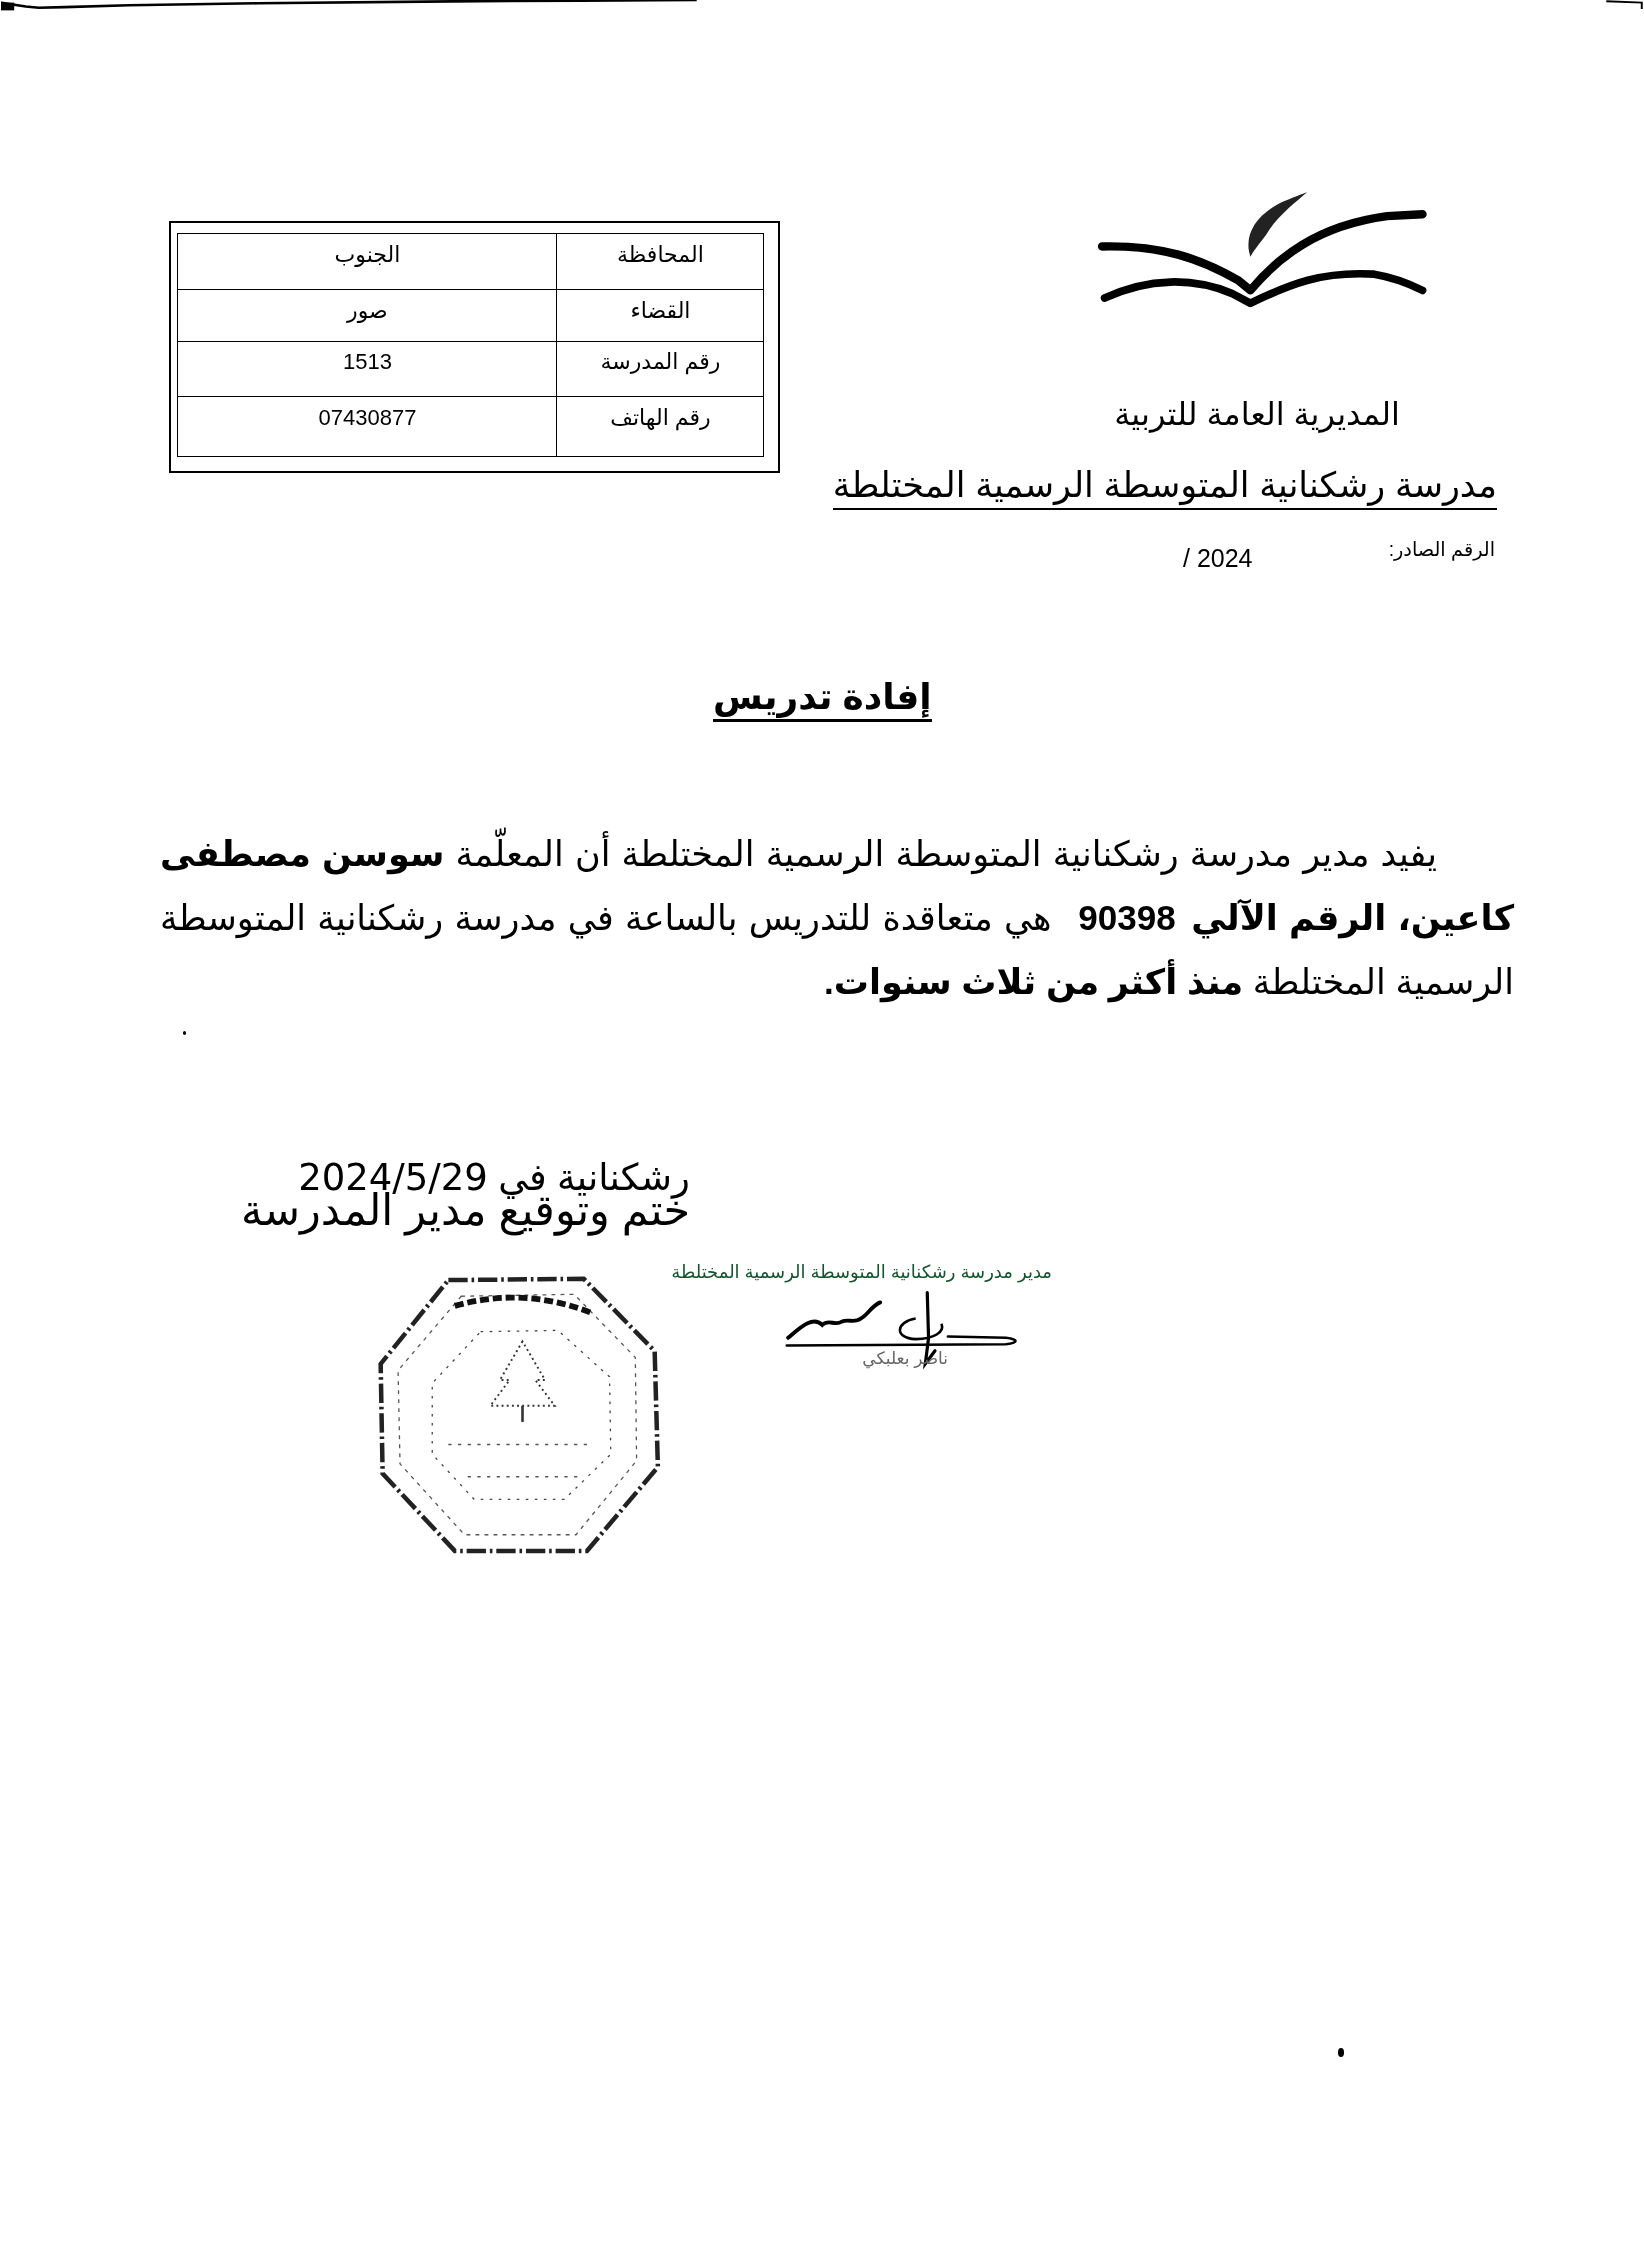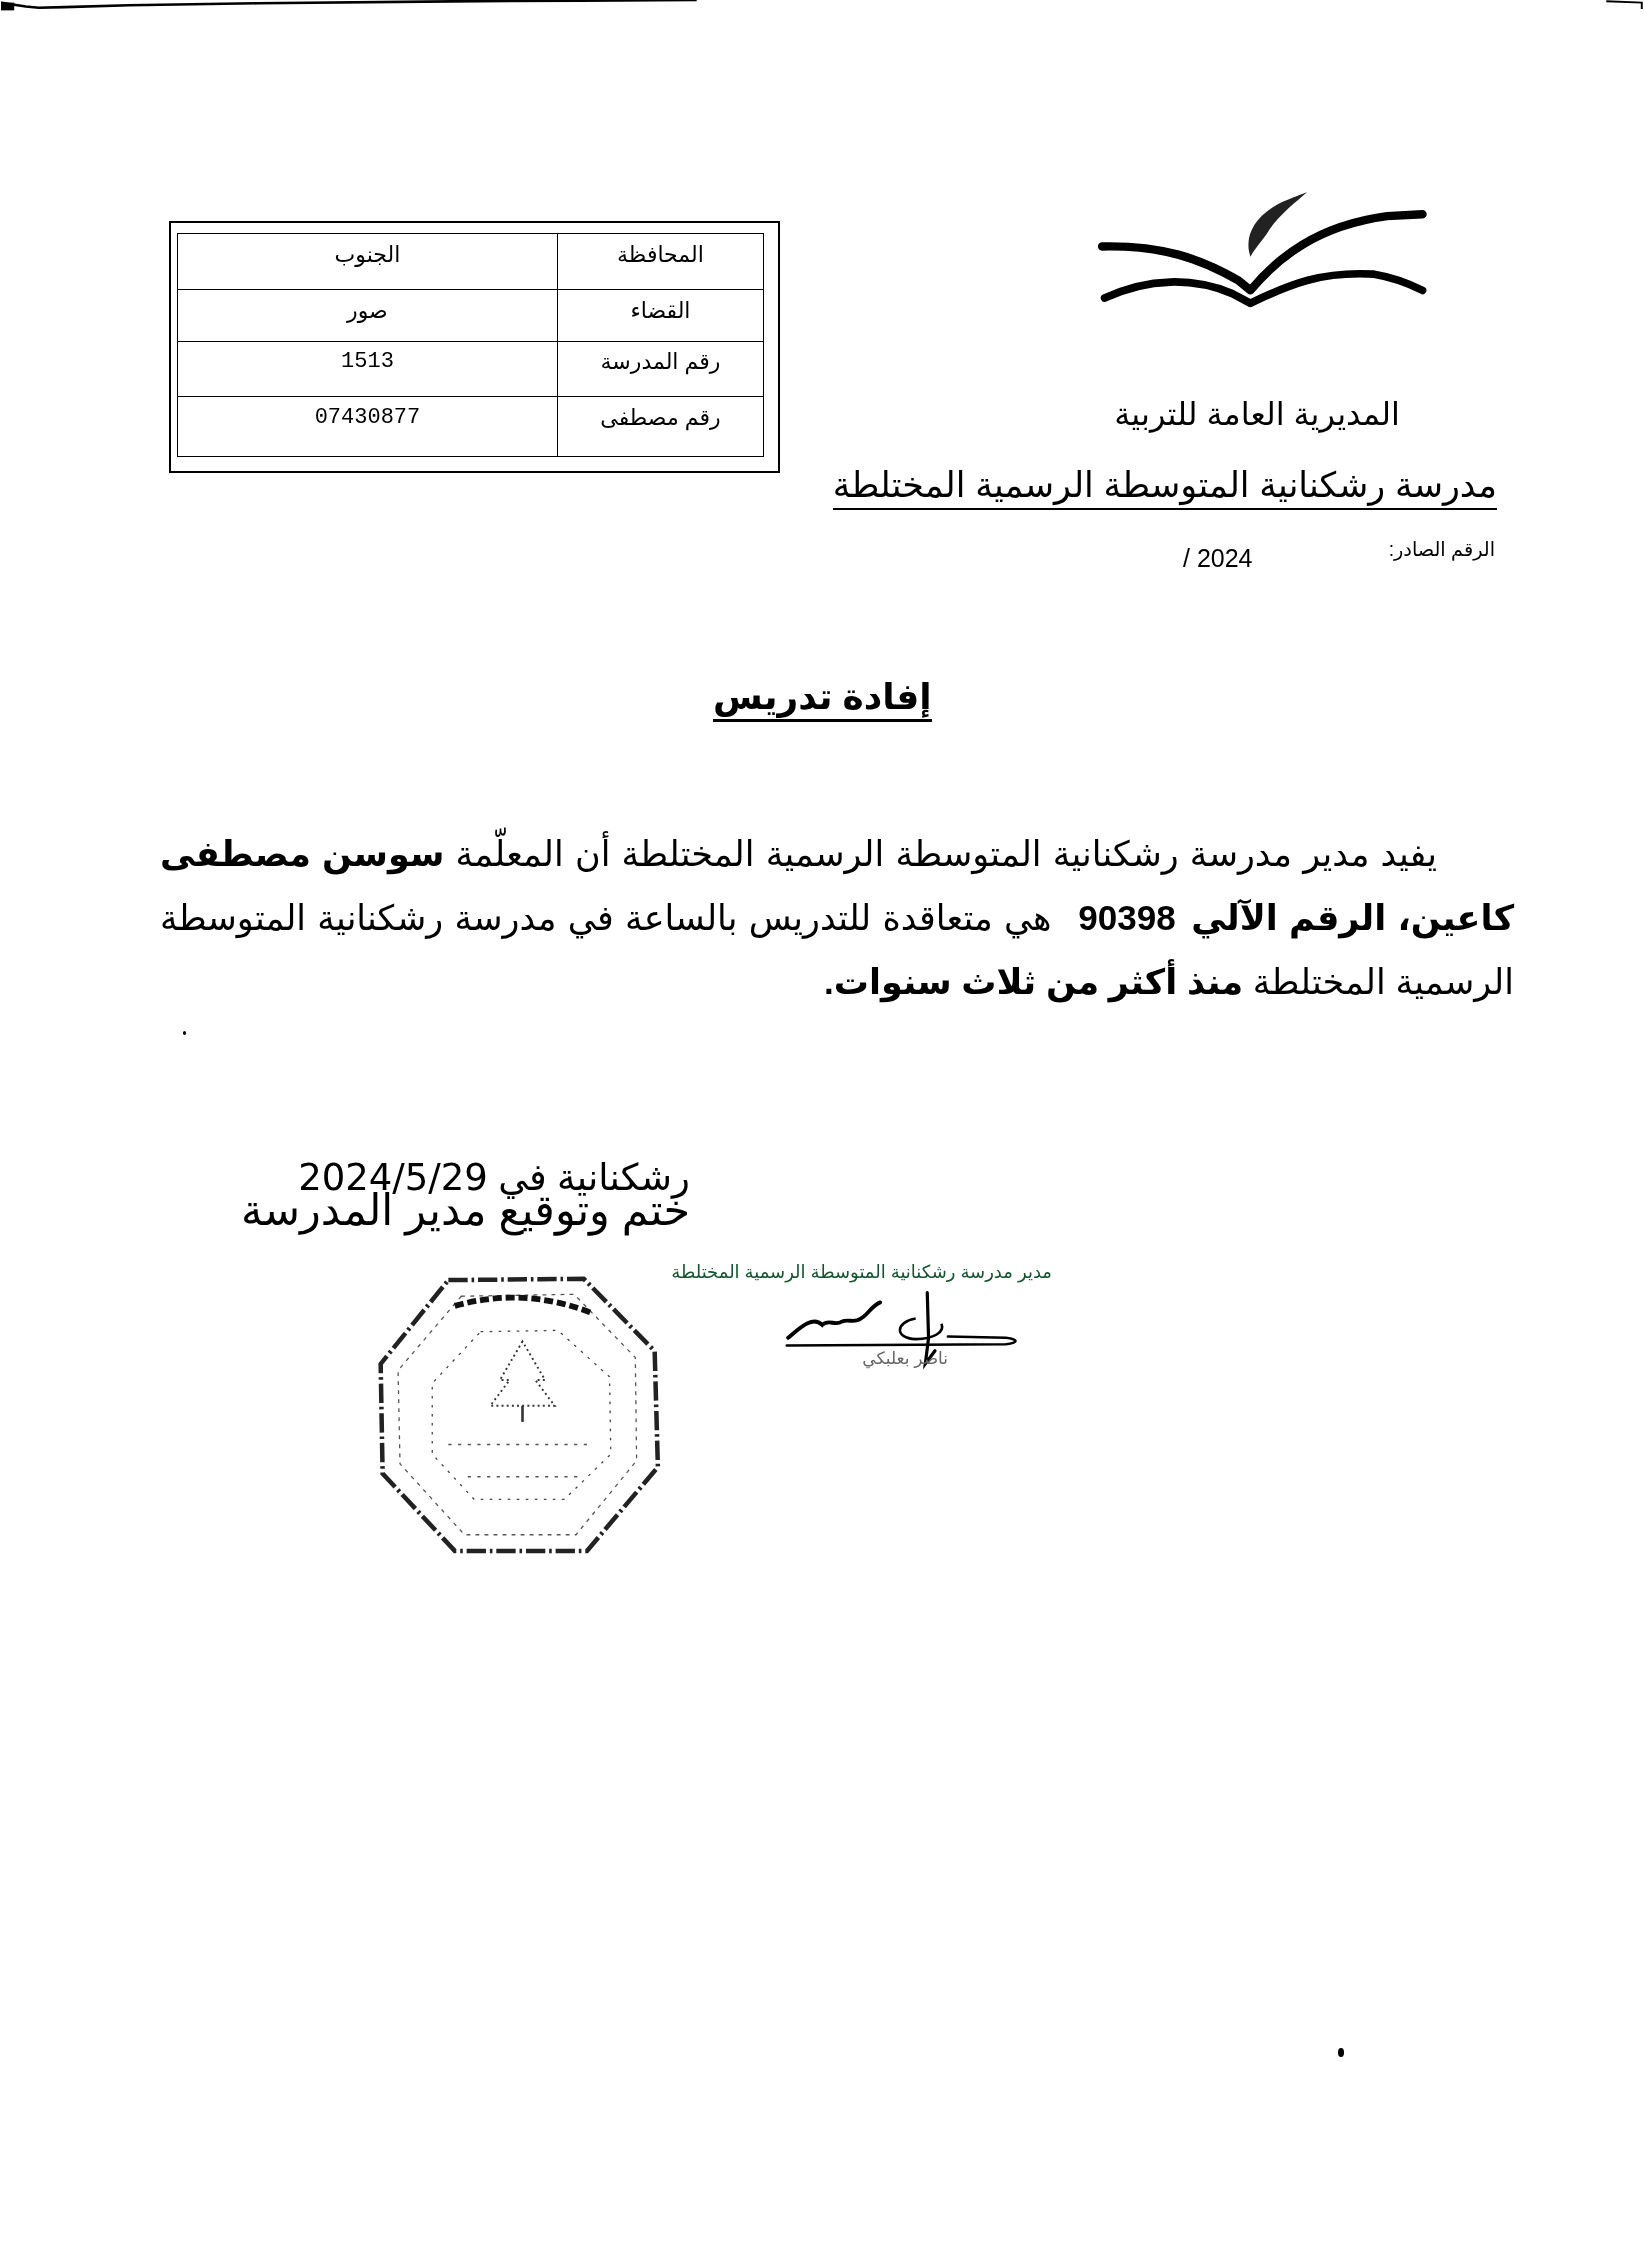--- a/index.html
+++ b/index.html
@@ -44,21 +44,21 @@
       vertical-align: top;
       font-size: 22px;
       padding-top: 7.7px;
     }
     .info-table tr:nth-child(1) td { height: 46px; }
     .info-table tr:nth-child(2) td { height: 42px; }
     .info-table tr:nth-child(3) td { height: 46px; }
     .info-table tr:nth-child(4) td { height: 50px; }
     .info-table td.label { width: 206px; }
     .info-table td.value { width: 381px; }
-    .info-table td.num { font-family: Liberation Mono, monospace; font-size: 22px; }
+    .info-table td.num { font-family: Liberation Sans, sans-serif; font-size: 22px; }
 
     
     .logo {
       position: absolute;
       left: 1084px; top: 187px;
       width: 374px; height: 168px;
     }
 
     .directorate {
       position: absolute;
@@ -187,21 +187,21 @@
     </tr>
     <tr>
       <td class="label">القضاء</td>
       <td class="value">صور</td>
     </tr>
     <tr>
       <td class="label">رقم المدرسة</td>
       <td class="value num">1513</td>
     </tr>
     <tr>
-      <td class="label">رقم مصطفى</td>
+      <td class="label">رقم الهاتف</td>
       <td class="value num">07430877</td>
     </tr>
   </tbody>
     </table>
 </div>
 
 <svg class="logo" viewBox="0 0 580 260">
   <path d="M28 92 C120 90 180 110 240 145 L258 160 C300 110 360 60 470 45 L525 42" stroke="#000" stroke-width="13" fill="none" stroke-linecap="round" stroke-linejoin="round"></path>
   <path d="M32 172 C100 140 170 140 230 165 L258 180 C320 150 370 130 450 135 C480 140 505 150 525 160" stroke="#000" stroke-width="12" fill="none" stroke-linecap="round" stroke-linejoin="round"></path>
   <path d="M256 100 C250 70 270 40 310 22 C330 14 340 10 346 8 C330 22 300 45 285 70 C275 85 265 95 258 108 Z" fill="#222"></path>

